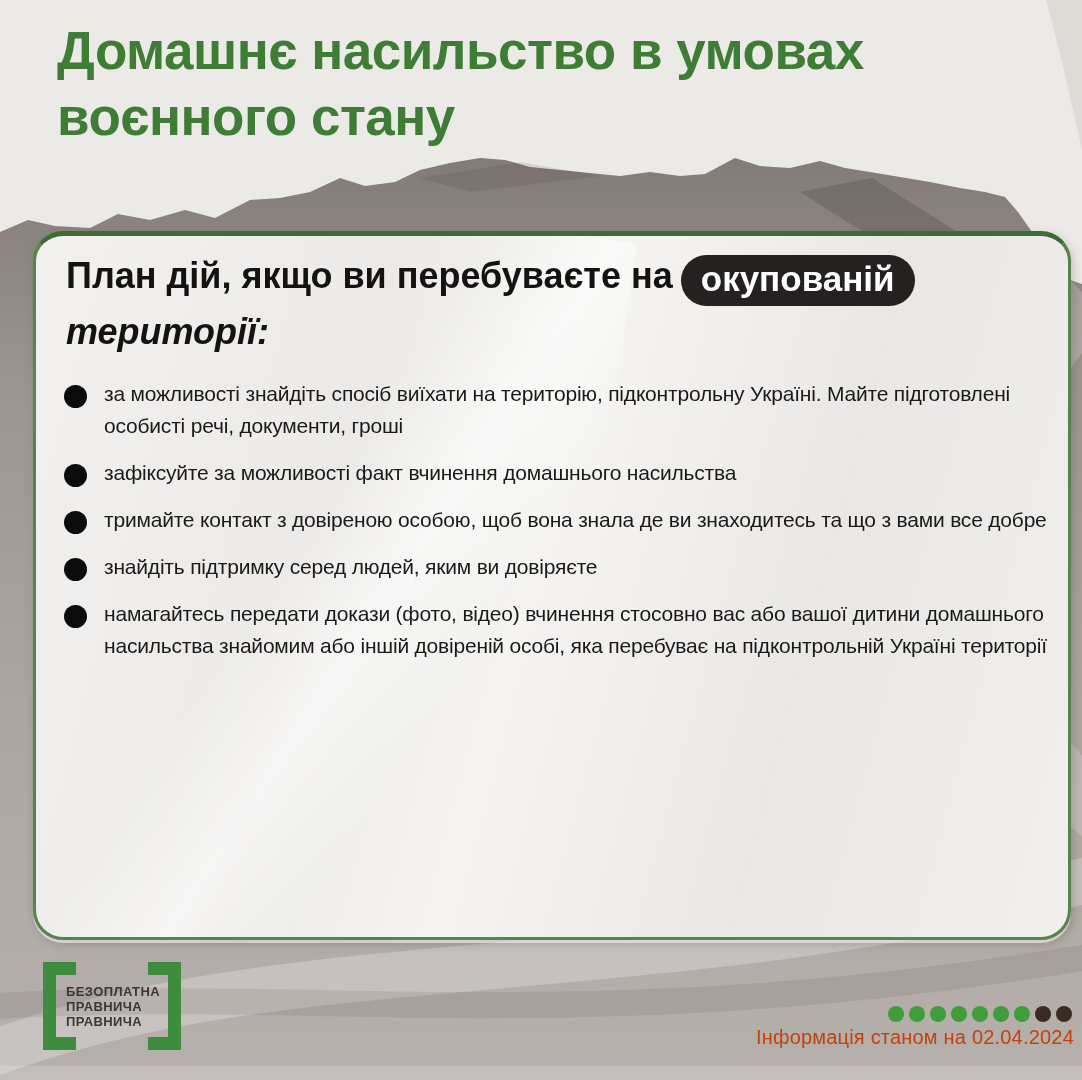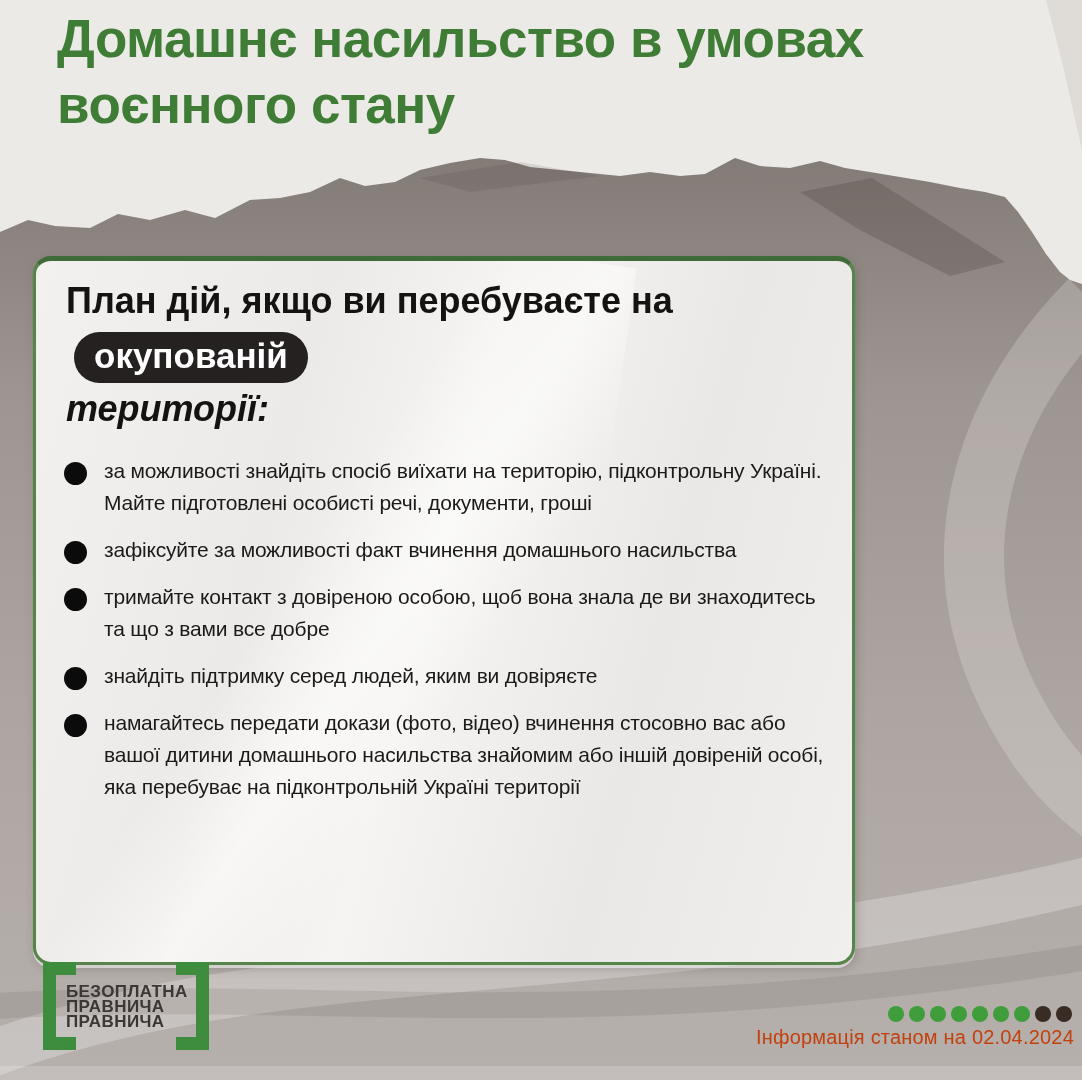--- a/index.html
+++ b/index.html
@@ -6,33 +6,33 @@
   body{
     width:1082px;height:1080px;overflow:hidden;position:relative;
     font-family:"Liberation Sans", sans-serif;
     background:#ECEAE7;
   }
   .canvas{position:absolute;inset:0;}
   svg.bg{position:absolute;inset:0;width:1082px;height:1080px;display:block;}
 
   
   .title{
-    position:absolute;left:57px;top:6px;width:980px;margin:0;
+    position:absolute;left:57px;top:18px;width:980px;margin:0;
     font-size:53px;line-height:66px;font-weight:bold;
     color:#3F7D36;letter-spacing:-0.5px;z-index:3;
   }
 
   
   .card{
-    position:absolute;left:33px;top:231px;width:822px;height:709px;
-    box-sizing:border-box;border-radius:18px;
+    position:absolute;left:33px;top:231px;width:1038px;height:709px;
+    box-sizing:border-box;border-radius:30px;
     border:3px solid #568549;border-top:5px solid #3F6B38;
     background:linear-gradient(105deg,#F2F1EF 0%,#ECEAE8 30%,#F5F4F2 48%,#EAE8E6 72%,#F0EFED 100%);
     box-shadow:0 3px 0 rgba(255,255,255,0.55), 2px 4px 10px rgba(60,55,50,0.25);
-    z-index:2;padding:14px 12px 0 30px;overflow:hidden;margin-top:25px;
+    z-index:2;padding:14px 12px 0 30px;overflow:hidden;
   }
   .card::before{
     content:"";position:absolute;left:-80px;top:-40px;width:600px;height:1200px;
     background:linear-gradient(115deg,rgba(255,255,255,0) 40%,rgba(255,255,255,0.55) 50%,rgba(255,255,255,0) 60%);
     transform:rotate(8deg);pointer-events:none;
   }
   .card-heading{
     position:relative;font-size:36px;line-height:52px;font-weight:bold;color:#141312;
   }
   .pill{
@@ -57,21 +57,21 @@
 
   
   .logo{
     position:absolute;left:43px;top:962px;height:88px;display:flex;align-items:center;z-index:3;
   }
   .bracket{flex:none;width:33px;height:88px;box-sizing:border-box;border:13px solid #3E8C3E;}
   .bracket.left{border-right:none;}
   .bracket.right{border-left:none;}
   .logo-text{
     position:relative;margin:0 -12px 0 -10px;z-index:1;
-    font-size:17px;line-height:15px;font-weight:bold;letter-spacing:0.4px;
+    font-size:13px;line-height:15px;font-weight:bold;letter-spacing:0.4px;
     color:#3B3734;
   }
 
   
   .meta{position:absolute;right:8px;top:1006px;text-align:right;z-index:3;}
   .dots{display:flex;justify-content:flex-end;gap:5px;margin-right:2px;}
   .dots span{width:16px;height:16px;border-radius:50%;display:inline-block;}
   .date{margin-top:4px;font-size:20px;color:#c2410c;letter-spacing:0.2px;}
 </style>
 </head>

